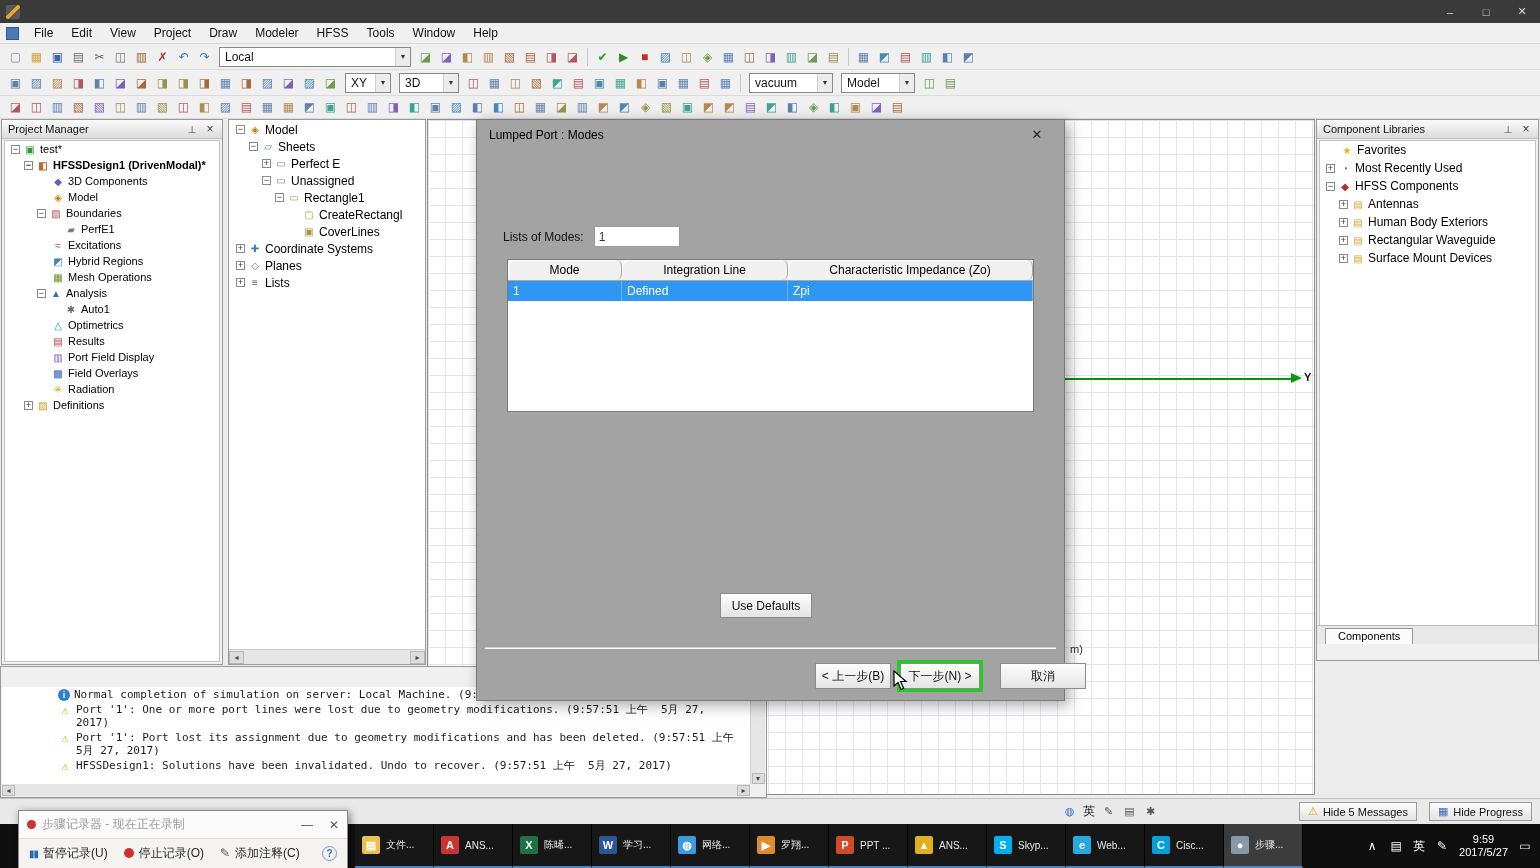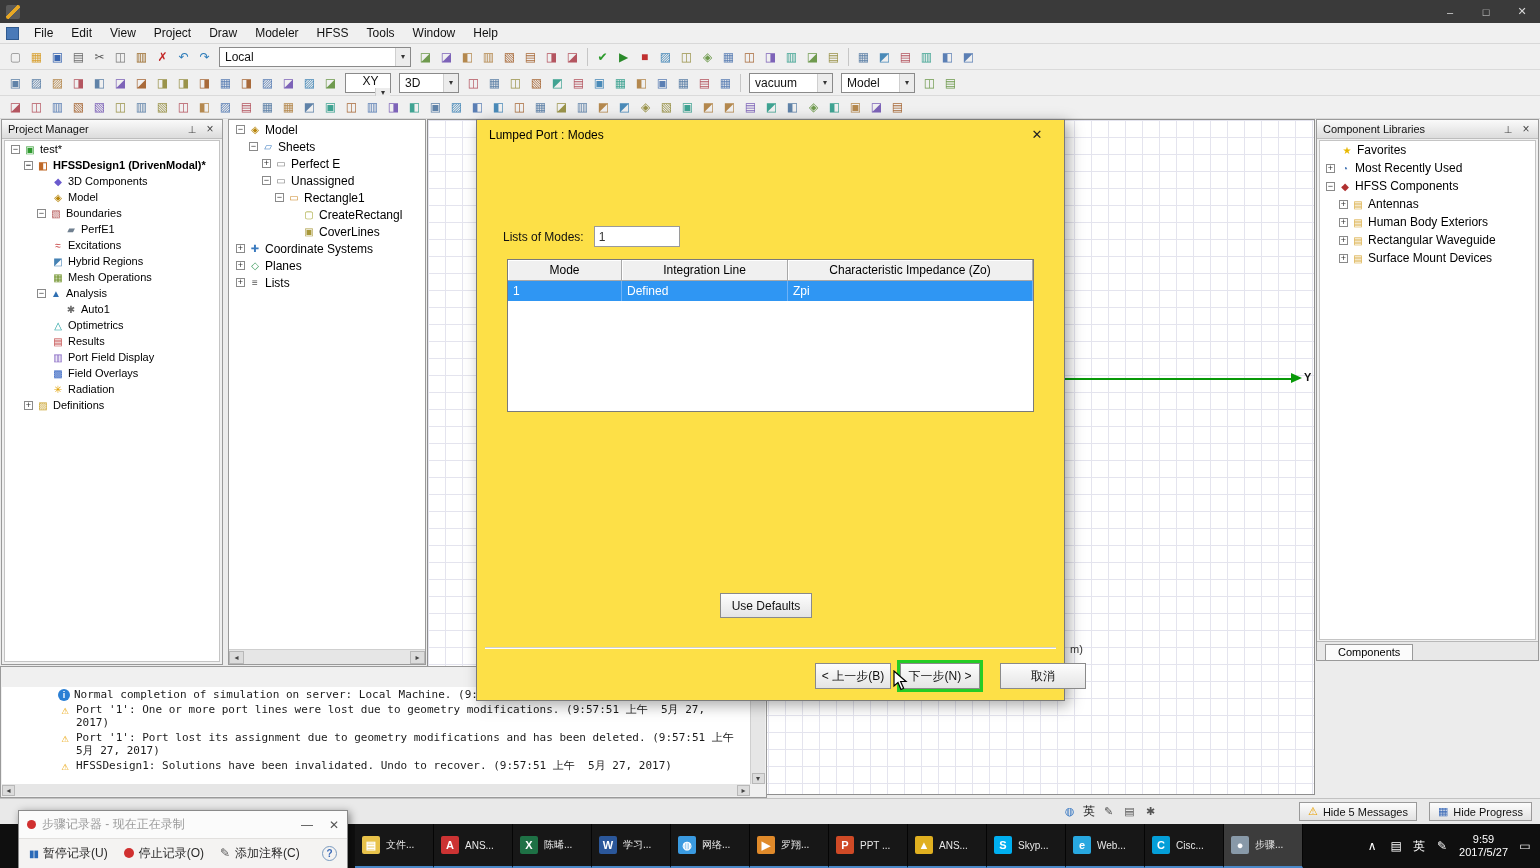--- a/index.html
+++ b/index.html
@@ -62,21 +62,21 @@
     background-size:17px 17px;}
   .y-axis-line { position:absolute; left:500px; top:258px; width:365px; height:0; border-top:2px solid #089908;}
   .y-axis-head { position:absolute; left:863px; top:253px; width:0; height:0; border-left:11px solid #089908; border-top:5px solid transparent; border-bottom:5px solid transparent;}
   .y-axis-label { position:absolute; left:876px; top:251px; font-size:11px; color:#111; font-weight:bold;}
   .partial-label { position:absolute; left:642px; top:523px; font-size:11px; color:#333;}
 
   
   #cl { left:1316px; top:119px; width:223px; height:542px;}
   #cl .tree { top:20px; left:2px; right:2px; bottom:20px; border:1px solid #c4c4c4; font-size:12px;}
   #cl .trow { height:18px;}
-  .cl-tabs { position:absolute; left:0; right:0; bottom:0; height:19px; background:#e8e8e8; border-top:1px solid #b8b8b8; display:flex; align-items:flex-end; padding-left:8px;}
+  .cl-tabs { position:absolute; left:0; right:0; bottom:16px; height:19px; background:#e8e8e8; border-top:1px solid #b8b8b8; display:flex; align-items:flex-end; padding-left:8px;}
   .cl-tab { background:#fbfbfb; border:1px solid #9a9a9a; border-bottom:none; padding:1px 12px 2px; font-size:11px;}
 
   
   #mm { left:0; top:666px; width:767px; height:132px; z-index:10;}
   .mm-body { position:absolute; top:20px; left:1px; right:16px; bottom:13px; background:#fff; overflow:hidden; font-family:"DejaVu Sans Mono",monospace; font-size:11px; color:#1a1a1a;}
   .msg { display:flex; align-items:flex-start; padding:1px 10px 1px 56px;}
   .msg-badge { flex:none; width:14px; height:13px; margin-right:4px; display:inline-flex; align-items:center; justify-content:center;}
   .msg-warning .msg-badge::before { content:"⚠"; color:#e8a000; font-size:12px;}
   .msg-info .msg-badge { background:#2a7fd4; border-radius:50%; width:12px; height:12px; color:#fff; font:bold 9px "Liberation Sans",sans-serif; margin-top:1px;}
   .msg-info .msg-badge::before { content:"i";}
@@ -118,28 +118,28 @@
   .sr-winbtns { margin-left:auto; display:flex; gap:16px; color:#555;}
   .sr-toolbar { height:29px; display:flex; align-items:center; gap:16px; padding:0 10px; border-top:1px solid #e2e0de; color:#2a2a2a; font-size:12px;}
   .sr-btn { display:flex; align-items:center; gap:5px;}
   .sr-pause-icon { color:#2a6ab8; font-size:10px; letter-spacing:-1px;}
   .sr-pause-icon::before { content:"▮▮";}
   .sr-stop-icon { width:10px; height:10px; border-radius:50%; background:#d03030;}
   .sr-comment-icon::before { content:"✎"; color:#555;}
   .sr-help { margin-left:auto; width:15px; height:15px; border-radius:50%; border:1px solid #7a9ac0; color:#3a6ab8; display:flex; align-items:center; justify-content:center; font-size:10px; font-weight:bold;}
 
   
-  #dialog { position:absolute; left:476px; top:119px; width:589px; height:582px; background:#fde047; border:1px solid #7a7a7a; box-shadow:4px 4px 14px rgba(0,0,0,.35); z-index:50;}
+  #dialog { position:absolute; left:476px; top:119px; width:589px; height:582px; background:#a3a3a3; border:1px solid #7a7a7a; box-shadow:4px 4px 14px rgba(0,0,0,.35); z-index:50;}
   .dlg-title { height:29px; display:flex; align-items:center; padding:0 12px; font-size:12px; color:#000;}
   .dlg-close { margin-left:auto; width:30px; text-align:center; font-size:13px; color:#222;}
   .modes-row { position:absolute; left:26px; top:106px; display:flex; align-items:center; font-size:12px; color:#111;}
   .modes-input { width:86px; height:21px; border:1px solid #9a9a9a; background:#fff; margin-left:10px; padding-left:4px; font-size:12px; color:#333; font-family:"Liberation Sans",sans-serif;}
   .dlg-table { position:absolute; left:30px; top:139px; width:527px; height:153px; background:#fff; border:1px solid #7a7a7a;}
   .tbl-head { display:flex; height:21px; background:#f0f0f0; border-bottom:1px solid #a8a8a8;}
-  .hcell { display:flex; align-items:center; justify-content:center; font-size:12px; border-right:1px solid #a8a8a8; box-shadow:inset 1px 1px 0 #ffffff; color:#000;}
+  .hcell { display:flex; align-items:center; justify-content:center; font-size:12px; border-right:1px solid #a8a8a8; box-shadow:inset 1px 1px 0 #ffffff; color:#000;border-radius:6px;}
   .tbl-head div.hcell:nth-of-type(1){ width:114px;}
   .tbl-head div.hcell:nth-of-type(2){ width:166px;}
   .tbl-head div.hcell:nth-of-type(3){ flex:1;}
   .tbl-rowsel { display:flex; height:20px; background:#2f96f3; color:#fff;}
   .ccell { display:flex; align-items:center; padding-left:5px; font-size:12px; border-right:1px solid #6fb2f6;}
   .tbl-rowsel div.ccell:nth-of-type(1){ width:114px;}
   .tbl-rowsel div.ccell:nth-of-type(2){ width:166px;}
   .tbl-rowsel div.ccell:nth-of-type(3){ flex:1;}
   .btn { border:1px solid #8a8a8a; background:linear-gradient(#fdfdfd,#e4e4e4); font-size:12px; color:#111; display:flex; align-items:center; justify-content:center; font-family:"Liberation Sans",sans-serif;margin-left:37px;}
   .use-defaults { position:absolute; left:206px; top:473px; width:92px; height:25px;}
@@ -243,21 +243,21 @@
       <span class="tbtn" style="color: rgb(154, 147, 74);">◨</span>
       <span class="tbtn" style="color: rgb(154, 147, 74);">◨</span>
       <span class="tbtn" style="color: rgb(168, 106, 58);">◨</span>
       <span class="tbtn" style="color: rgb(91, 127, 180);">▦</span>
       <span class="tbtn" style="color: rgb(168, 106, 58);">◨</span>
       <span class="tbtn" style="color: rgb(91, 127, 180);">▨</span>
       <span class="tbtn" style="color: rgb(125, 99, 184);">◪</span>
       <span class="tbtn" style="color: rgb(74, 138, 184);">▨</span>
       <span class="tbtn" style="color: rgb(111, 154, 78);">◪</span>
     </span>
-  <div class="combo" style="width:46px;flex-direction:column;">
+  <div class="combo" style="width:46px;">
       <span>XY</span>
       <span class="carrow"></span>
     </div>
   <div class="combo" style="width:60px;">
       <span>3D</span>
       <span class="carrow"></span>
     </div>
   <span class="tb-group">
       <span class="tbtn" style="color: rgb(180, 85, 96);">◫</span>
       <span class="tbtn" style="color: rgb(95, 130, 168);">▦</span>

